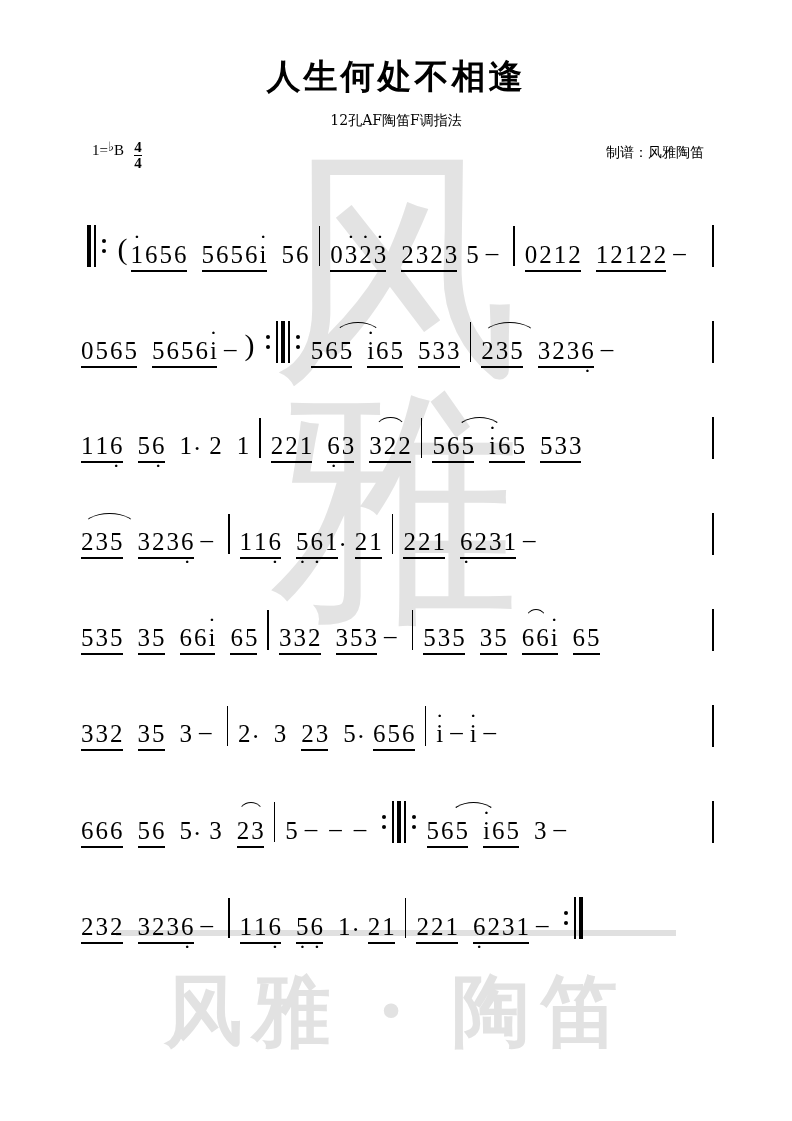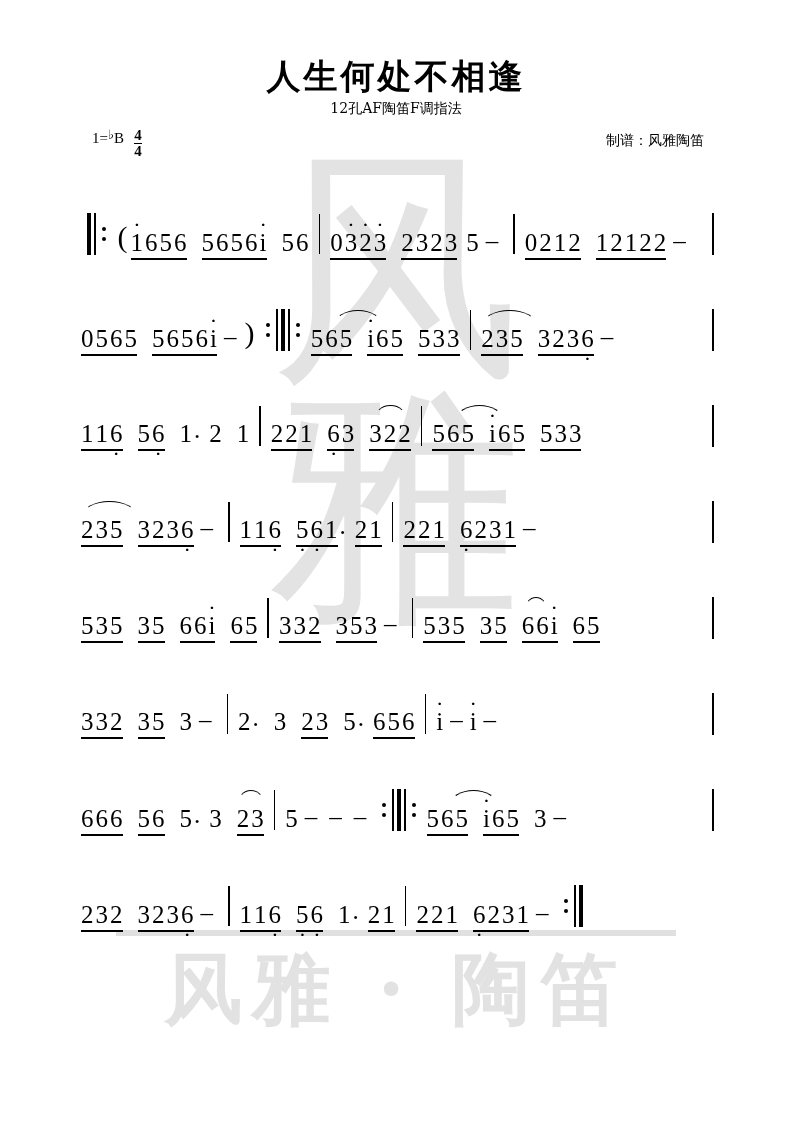--- a/index.html
+++ b/index.html
@@ -55,21 +55,21 @@
     left: 50%;
     top: 930px;
     transform: translateX(-50%);
     width: 560px;
     height: 6px;
     background: #e0e0e0;
   }
   .wm-brand {
     position: absolute;
     left: 50%;
-    top: 938px;
+    top: 960px;
     transform: translateX(-50%);
     font-family: "DejaVu Serif", serif;
     font-size: 78px;
     font-weight: bold;
     color: #e2e2e2;
     letter-spacing: 10px;
     white-space: nowrap;
   }
   
   .content {
@@ -83,21 +83,21 @@
     font-weight: bold;
     letter-spacing: 3px;
     color: #000;
     padding-top: 54px;
   }
   .subtitle {
     text-align: center;
     font-family: "DejaVu Serif", serif;
     font-size: 14px;
     color: #000;
-    margin-top: 0;
+    margin-top: 12px;
   }
   .meta-row {
     position: relative;
     height: 34px;
     margin-top: 6px;
   }
   .key-sig {
     position: absolute;
     left: 92px;
     top: 6px;

